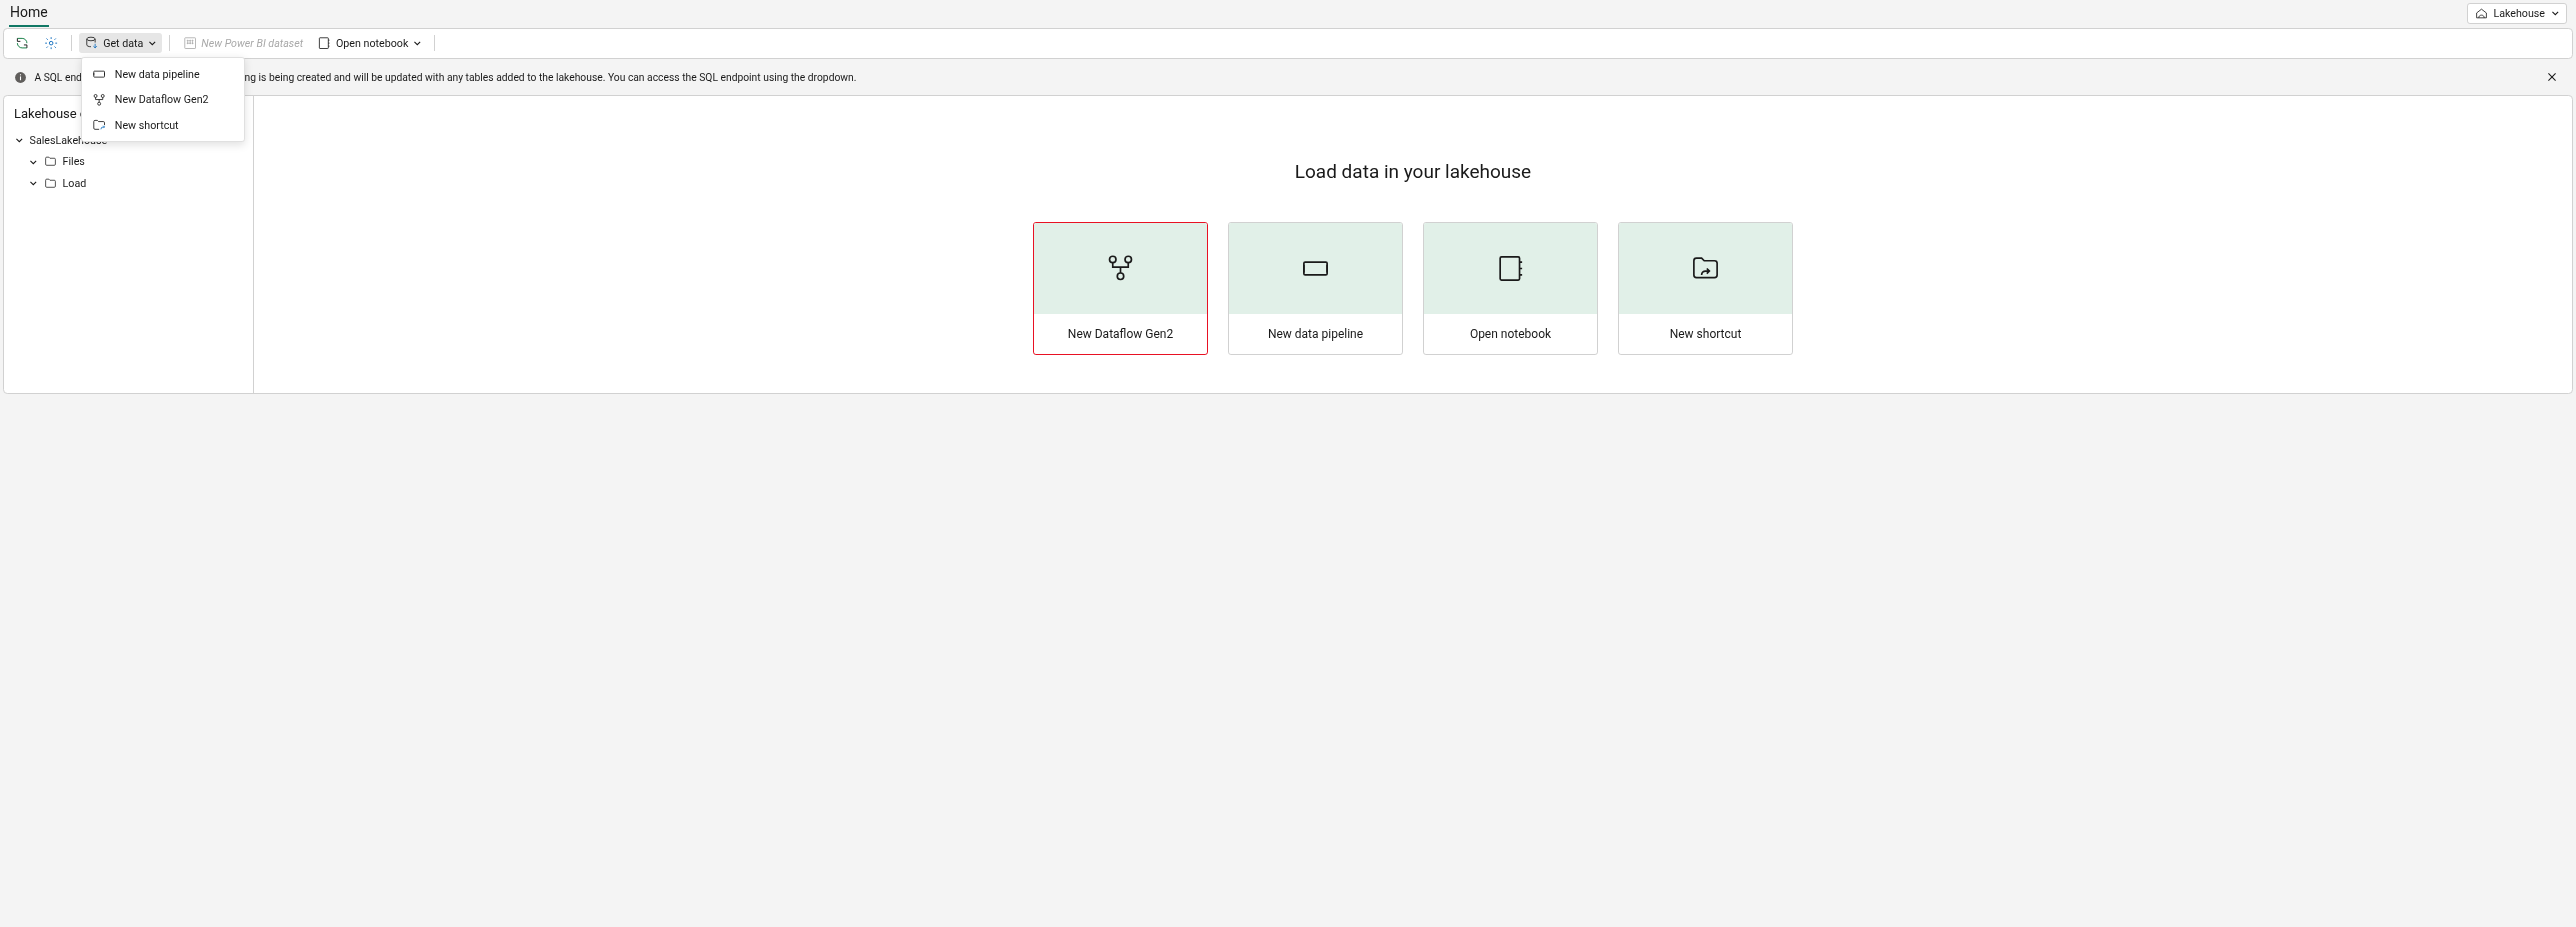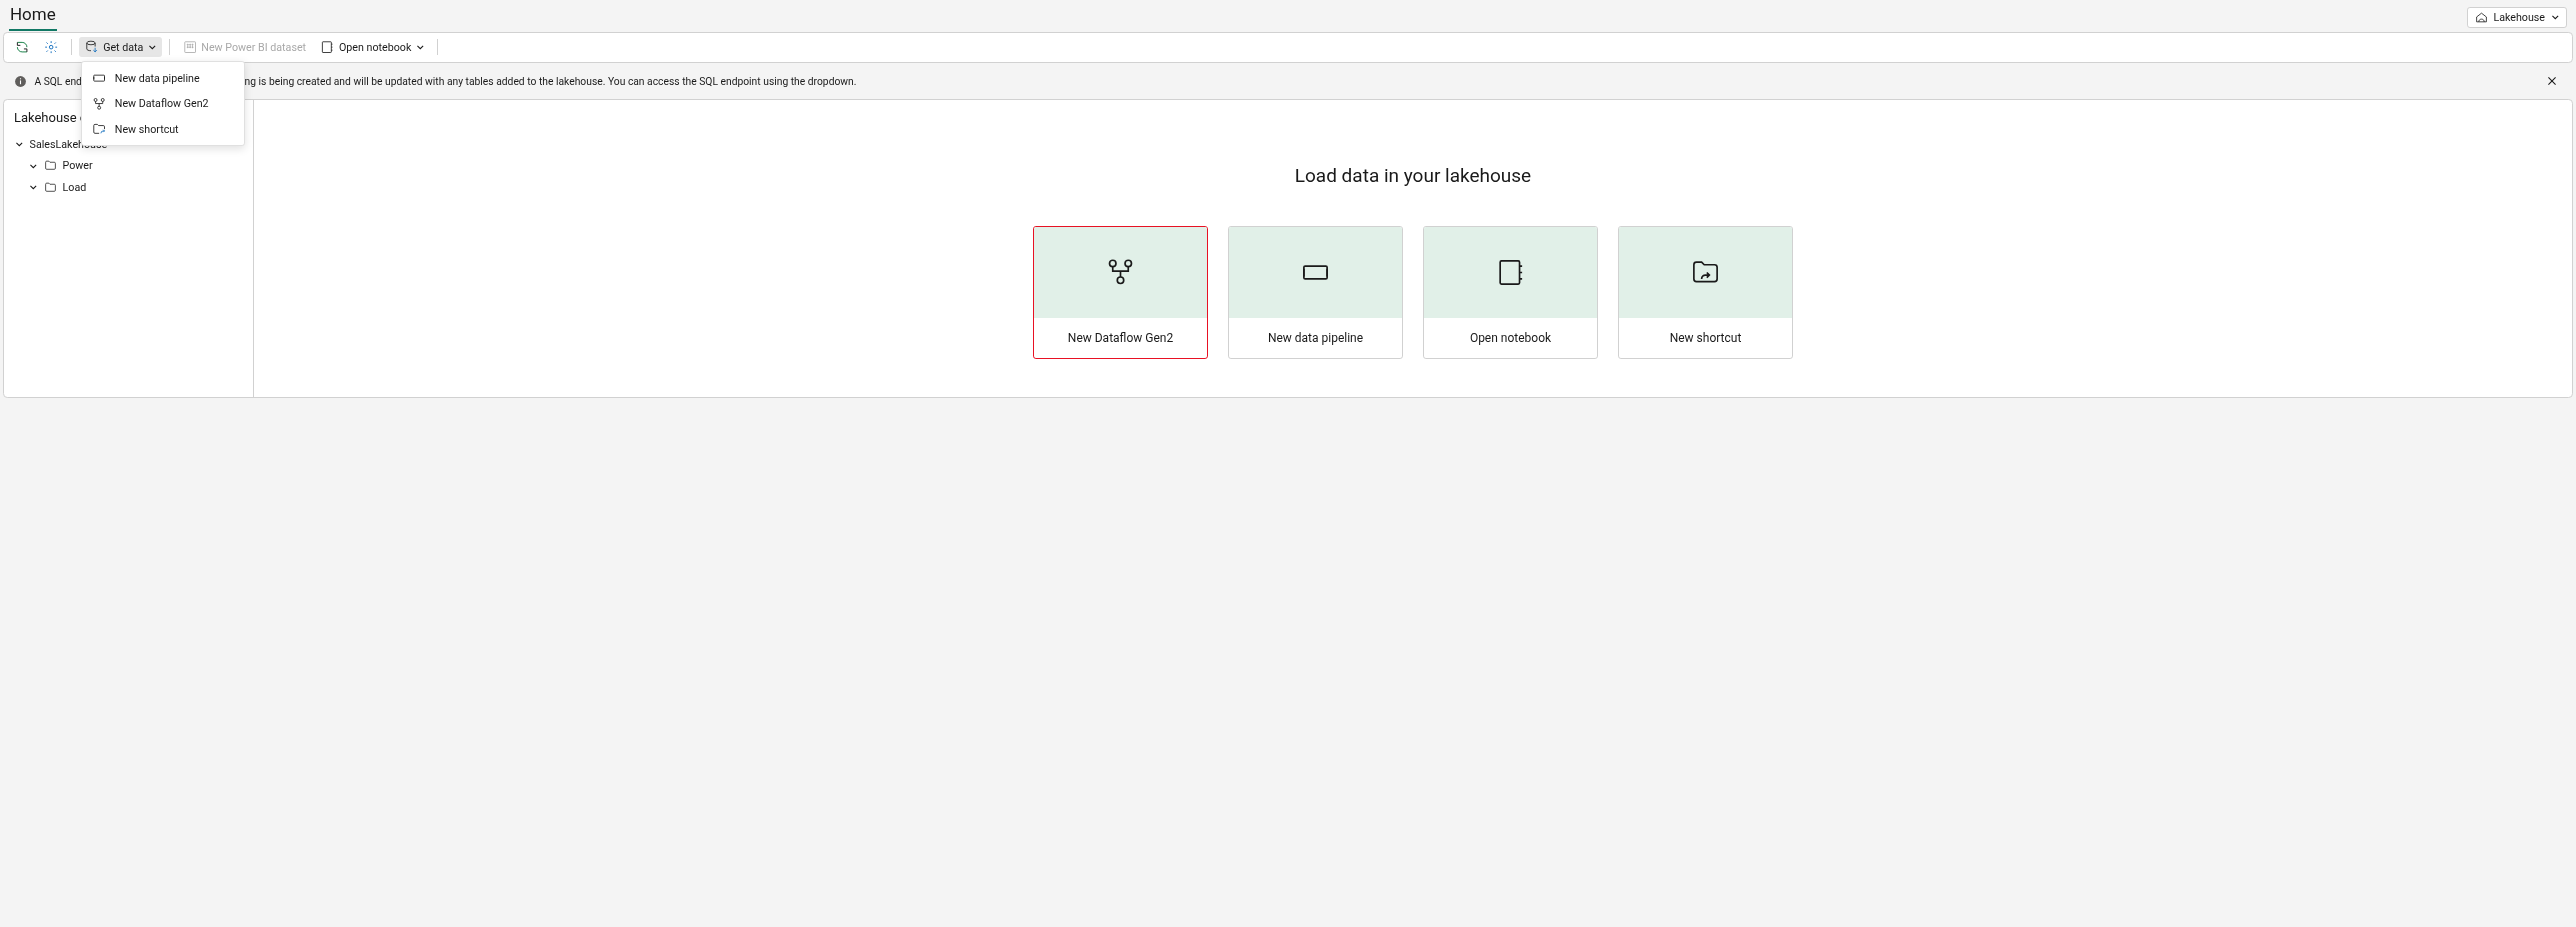--- a/index.html
+++ b/index.html
@@ -22,21 +22,21 @@
     color: var(--text-primary);
   }
   
   .header-row {
     display: flex;
     justify-content: space-between;
     align-items: flex-end;
     padding: 1.4px 8.6px 0 8.6px;
   }
   .home-tab {
-    font-size: 17px;
+    font-size: 14px;
     padding: 2.9px 1.4px 4.3px 1.4px;
     border-bottom: 2.1px solid var(--border-tab-active);
     display: inline-block;
   }
   .view-switch {
     background: #fff;
     border: 0.7px solid var(--border-light);
     border-radius: 2.9px;
     padding: 2.9px 7.1px;
     margin-bottom: 2.9px;
@@ -61,21 +61,21 @@
   .tb-btn {
     display: flex;
     align-items: center;
     gap: 4.3px;
     padding: 2.9px 5.7px;
     border-radius: 2.9px;
     cursor: pointer;
     font-size: 10.7px;
   }
   .tb-btn.pressed { background: var(--bg-toolbar-btn); }
-  .tb-btn.disabled { color: var(--text-disabled); cursor: default; }
+  .tb-btn.disabled { color: var(--text-disabled); cursor: default; font-style: italic; }
   .tb-sep { width:0.7px; height:15.7px; background: var(--border-light); margin:0 4.3px; }
   
   .dropdown {
     position: absolute;
     top: 28.5px;
     left: 77px;
     background: #fff;
     border: 0.7px solid #e0e0e0;
     border-radius: 2.9px;
     box-shadow: 0 2.9px 8.6px rgba(0,0,0,0.12);
@@ -300,21 +300,21 @@
     </div>
     <div class="tree-row child">
       <span class="chev">
           <svg width="8.6" height="8.6" viewBox="0 0 12 12">
             <path d="M2 4 L6 8 L10 4" fill="none" stroke="#1a1a1a" stroke-width="1.5"></path>
           </svg>
         </span>
       <svg width="13" height="13" viewBox="0 0 24 24" fill="none" stroke="#1a1a1a" stroke-width="1.4">
           <path d="M3 6a2 2 0 0 1 2-2h4l2 2h8a2 2 0 0 1 2 2v9a2 2 0 0 1-2 2H5a2 2 0 0 1-2-2V6z"></path>
         </svg>
-      <span>Power</span>
+      <span>Files</span>
     </div>
     <div class="tree-row child">
       <span class="chev">
           <svg width="8.6" height="8.6" viewBox="0 0 12 12">
             <path d="M2 4 L6 8 L10 4" fill="none" stroke="#1a1a1a" stroke-width="1.5"></path>
           </svg>
         </span>
       <svg width="13" height="13" viewBox="0 0 24 24" fill="none" stroke="#1a1a1a" stroke-width="1.4">
           <path d="M3 6a2 2 0 0 1 2-2h4l2 2h8a2 2 0 0 1 2 2v9a2 2 0 0 1-2 2H5a2 2 0 0 1-2-2V6z"></path>
         </svg>

